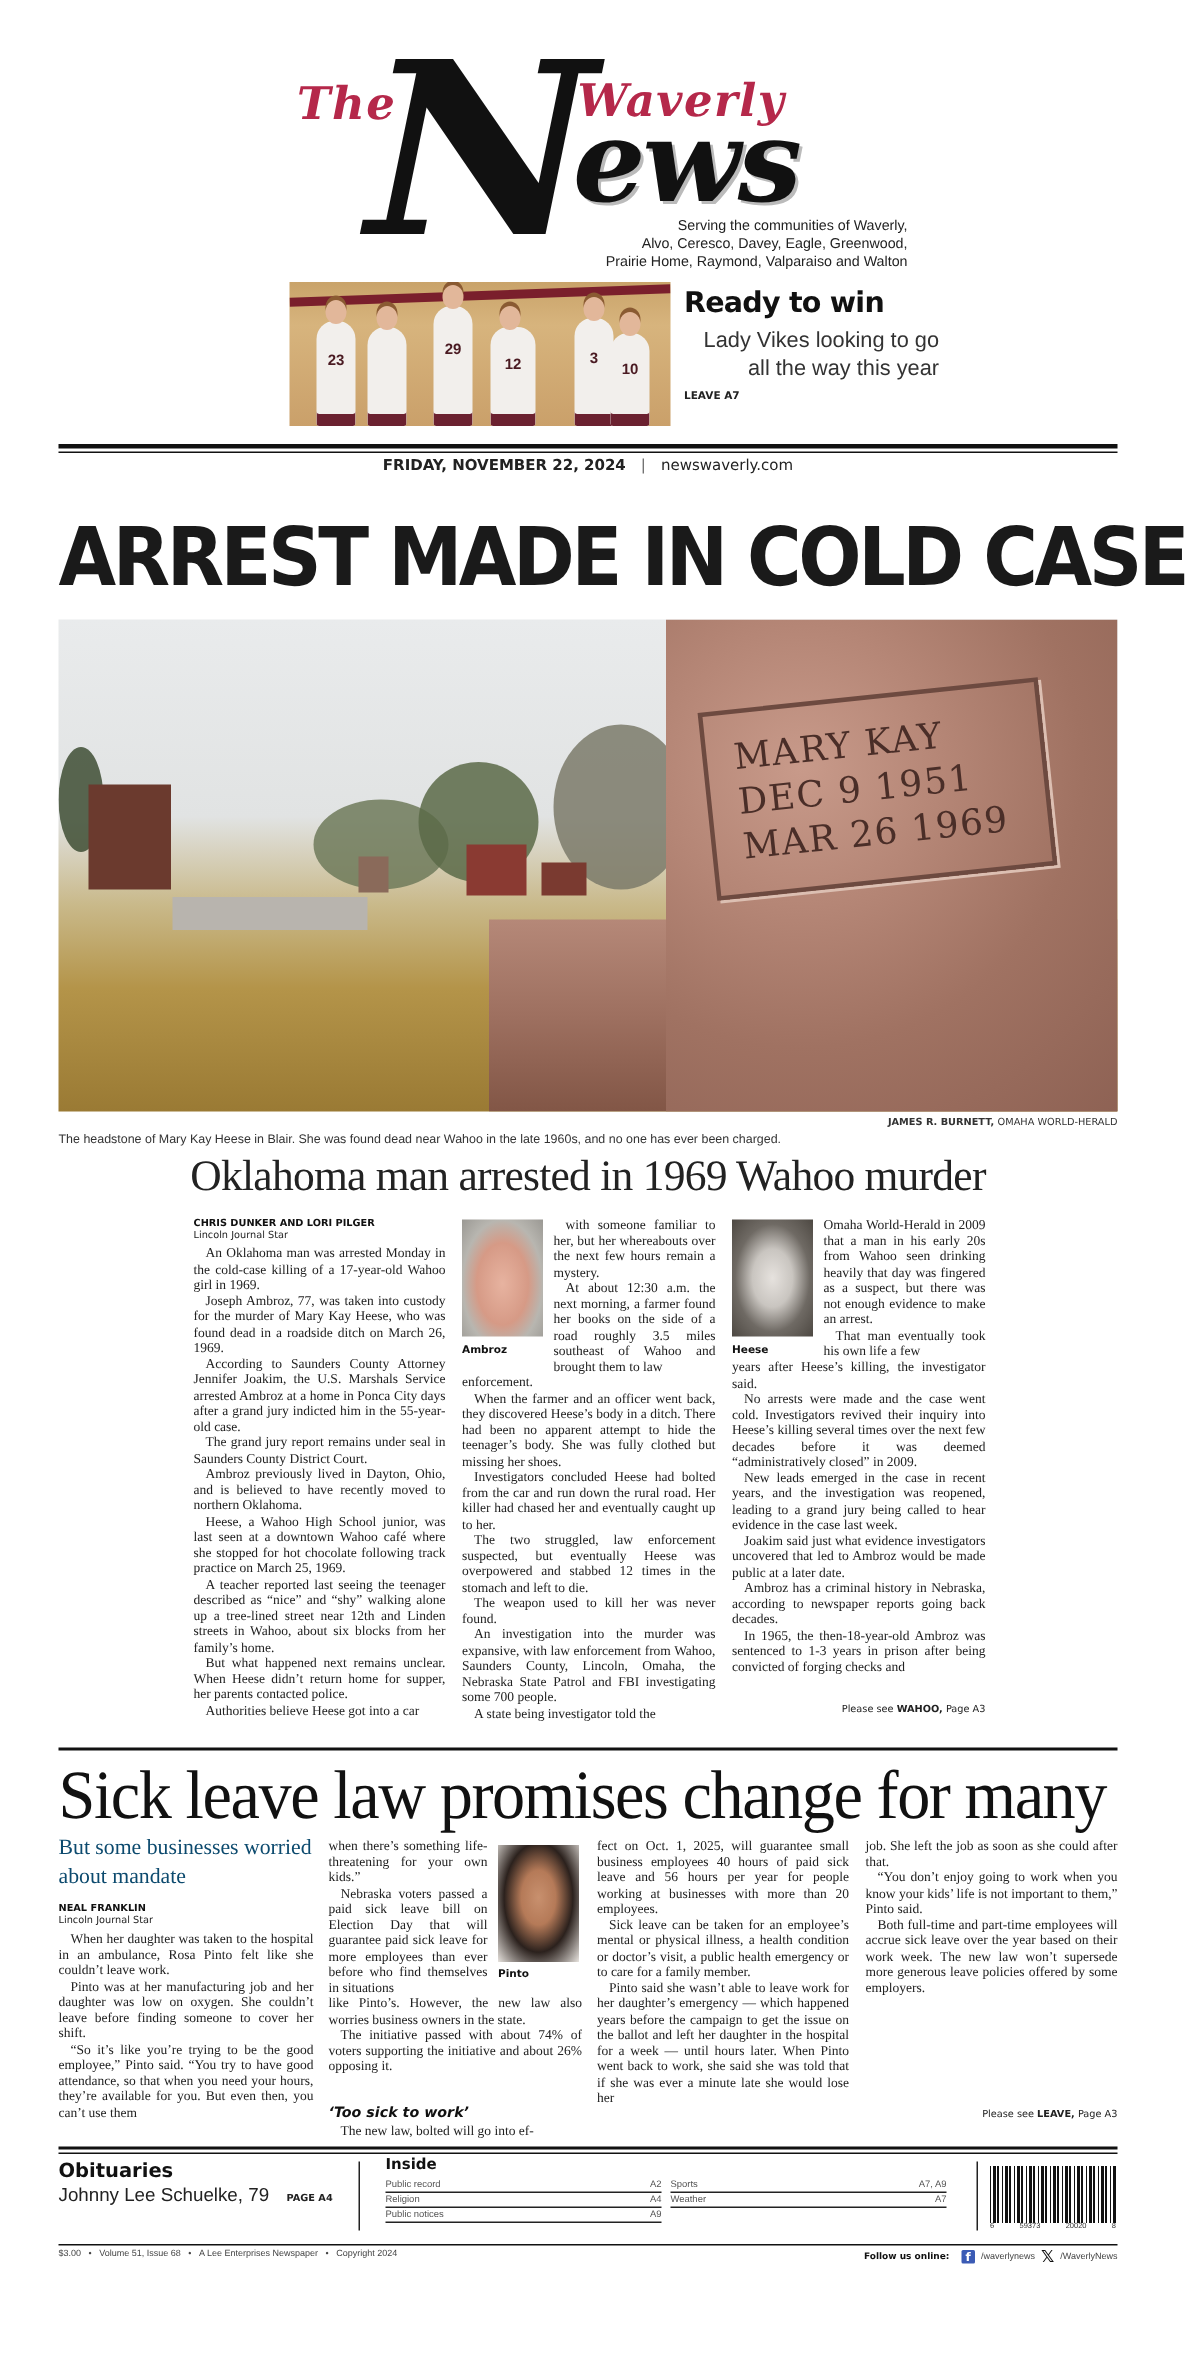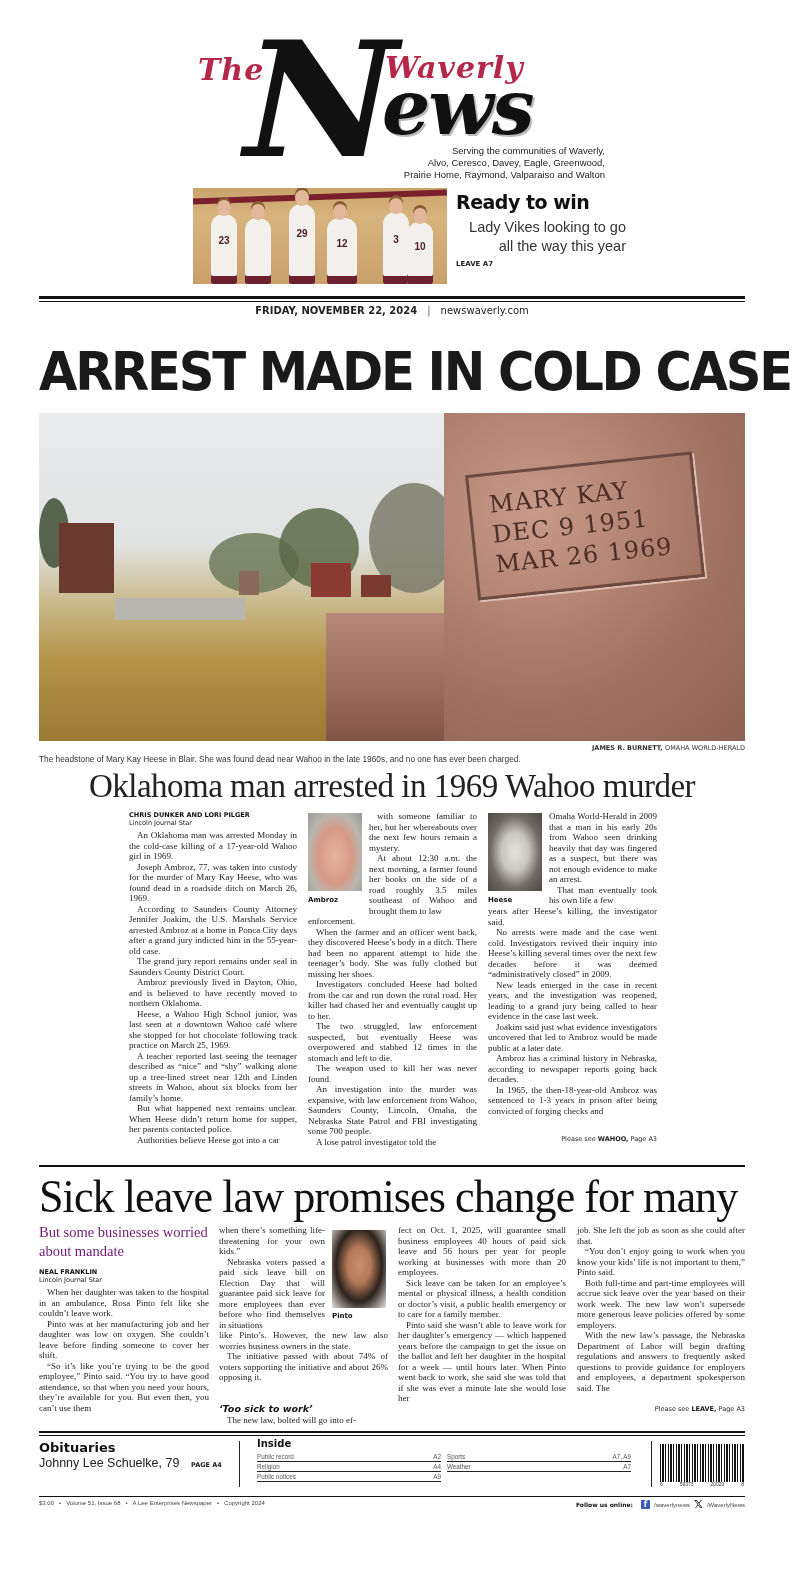--- a/index.html
+++ b/index.html
@@ -35,34 +35,34 @@
   .main-photo { left: 39px; top: 413px; width: 706px; height: 328px; overflow: hidden; background: linear-gradient(180deg, #e9ebec 0%, #e1e3e3 40%, #c9b98a 58%, #b49449 75%, #9a7a34 100%); }
   .tree { position: absolute; border-radius: 50%; background: #5b6a4a; opacity: 0.85; }
   .stone-small { position: absolute; background: #7a3a2e; }
   .headstone { position: absolute; left: 405px; top: 0; width: 301px; height: 328px; background: radial-gradient(circle at 30% 30%, #c89a8a 0%, #b58676 30%, #a07262 60%, #8e6254 100%); }
   .base { position: absolute; left: 287px; top: 200px; width: 419px; height: 128px; background: linear-gradient(180deg, #b58878 0%, #9e7060 50%, #825646 100%); }
   .inscription { position: absolute; left: 432px; top: 50px; width: 228px; height: 126px; border: 3px solid #6d4a40; box-shadow: 2px 2px 0 #dcbfb2; transform: rotate(-6deg); padding: 14px 18px; font-family: "DejaVu Serif", serif; color: #4a2e28; font-size: 24px; line-height: 30px; letter-spacing: 1px; }
   .photo-credit { left: 39px; top: 744px; width: 706px; text-align: right; font-family: "DejaVu Sans", sans-serif; font-size: 6.5px; font-weight: bold; color: #333; }
   .photo-credit span { font-weight: normal; }
   .caption { left: 39px; top: 754px; width: 706px; font-family: "Liberation Sans", sans-serif; font-size: 8.3px; color: #333; }
 
-  .subhead { left: 39px; top: 768px; width: 706px; text-align: center; font-family: "Liberation Serif", serif; font-size: 33px; color: #222; letter-spacing: -0.5px; }
+  .subhead { left: 39px; top: 768px; width: 706px; text-align: center; font-family: "Liberation Serif", serif; font-size: 29px; color: #222; letter-spacing: -0.5px; }
 
   .byline { font-family: "DejaVu Sans", sans-serif; font-weight: bold; font-size: 6.5px; color: #111; text-transform: uppercase; }
   .byline-org { font-family: "DejaVu Sans", sans-serif; font-size: 6.5px; color: #222; margin-bottom: 3px; }
   .body-col { font-family: "Liberation Serif", serif; font-size: 9px; line-height: 10.5px; color: #222; text-align: justify; }
   .body-col p { text-indent: 8px; }
   .mug { position: absolute; }
   .mug-label { position: absolute; font-family: "DejaVu Sans", sans-serif; font-weight: bold; font-size: 7px; color: #111; }
   .jump { font-family: "DejaVu Sans", sans-serif; font-size: 6.5px; color: #222; text-align: right; }
   .jump b { font-weight: bold; }
 
   .section-rule { left: 39px; top: 1165px; width: 706px; height: 2px; background: #111; }
   .headline2 { left: 39px; top: 1170px; width: 706px; font-family: "Liberation Serif", serif; font-weight: normal; font-size: 46px; line-height: 54px; color: #111; letter-spacing: -1px; white-space: nowrap; transform: scaleX(0.96); transform-origin: left; }
-  .deck { left: 39px; top: 1223px; width: 170px; font-family: "Liberation Serif", serif; font-size: 14.5px; line-height: 19px; color: #701a75; }
+  .deck { left: 39px; top: 1223px; width: 170px; font-family: "Liberation Serif", serif; font-size: 14.5px; line-height: 19px; color: #0c4a6e; }
   .subsec { font-family: "DejaVu Sans", sans-serif; font-weight: bold; font-size: 9.5px; color: #111; margin: 20px 0 1px; font-style: italic; }
 
   
   .bot-rule { left: 39px; top: 1431px; width: 706px; height: 2px; background: #111; }
   .bot-rule2 { left: 39px; top: 1435px; width: 706px; height: 1px; background: #111; }
   .obit-title { left: 39px; top: 1440px; font-family: "DejaVu Sans", sans-serif; font-weight: bold; font-size: 13px; color: #111; }
   .obit-name { left: 39px; top: 1456px; font-family: "Liberation Sans", sans-serif; font-size: 12.5px; color: #222; }
   .obit-page { left: 191px; top: 1461px; font-family: "DejaVu Sans", sans-serif; font-weight: bold; font-size: 6.5px; color: #222; }
   .vsep { width: 1px; background: #222; }
   .inside-title { left: 257px; top: 1438px; font-family: "DejaVu Sans", sans-serif; font-weight: bold; font-size: 10px; color: #111; }
@@ -175,21 +175,21 @@
   <p>with someone familiar to her, but her whereabouts over the next few hours remain a mystery.</p>
   <p>At about 12:30 a.m. the next morning, a farmer found her books on the side of a road roughly 3.5 miles southeast of Wahoo and brought them to law</p>
 </div>
 <div class="abs body-col" style="left:308px;top:916px;width:169px">
   <p style="text-indent:0">enforcement.</p>
   <p>When the farmer and an officer went back, they discovered Heese’s body in a ditch. There had been no apparent attempt to hide the teenager’s body. She was fully clothed but missing her shoes.</p>
   <p>Investigators concluded Heese had bolted from the car and run down the rural road. Her killer had chased her and eventually caught up to her.</p>
   <p>The two struggled, law enforcement suspected, but eventually Heese was overpowered and stabbed 12 times in the stomach and left to die.</p>
   <p>The weapon used to kill her was never found.</p>
   <p>An investigation into the murder was expansive, with law enforcement from Wahoo, Saunders County, Lincoln, Omaha, the Nebraska State Patrol and FBI investigating some 700 people.</p>
-  <p>A lose patrol investigator told the</p>
+  <p>A state being investigator told the</p>
 </div>
 
 <div class="mug abs" style="left:488px;top:813px;width:54px;height:78px;background:radial-gradient(ellipse at 50% 50%, #e6e2de 0%, #c9c5c0 35%, #6f6a64 65%, #4d4842 100%)"></div>
 <div class="mug-label abs" style="left:488px;top:896px">Heese</div>
 <div class="abs body-col" style="left:549px;top:811px;width:108px">
   <p style="text-indent:0">Omaha World-Herald in 2009 that a man in his early 20s from Wahoo seen drinking heavily that day was fingered as a suspect, but there was not enough evidence to make an arrest.</p>
   <p>That man eventually took his own life a few</p>
 </div>
 <div class="abs body-col" style="left:488px;top:906px;width:169px">
   <p style="text-indent:0">years after Heese’s killing, the investigator said.</p>
@@ -237,21 +237,20 @@
 <div class="abs body-col" style="left:398px;top:1225px;width:168px">
   <p style="text-indent:0">fect on Oct. 1, 2025, will guarantee small business employees 40 hours of paid sick leave and 56 hours per year for people working at businesses with more than 20 employees.</p>
   <p>Sick leave can be taken for an employee’s mental or physical illness, a health condition or doctor’s visit, a public health emergency or to care for a family member.</p>
   <p>Pinto said she wasn’t able to leave work for her daughter’s emergency — which happened years before the campaign to get the issue on the ballot and left her daughter in the hospital for a week — until hours later. When Pinto went back to work, she said she was told that if she was ever a minute late she would lose her</p>
 </div>
 
 <div class="abs body-col" style="left:577px;top:1225px;width:168px">
   <p style="text-indent:0">job. She left the job as soon as she could after that.</p>
   <p>“You don’t enjoy going to work when you know your kids’ life is not important to them,” Pinto said.</p>
   <p>Both full-time and part-time employees will accrue sick leave over the year based on their work week. The new law won’t supersede more generous leave policies offered by some employers.</p>
-  <p>With the new law’s passage, the Nebraska Department of Labor will begin drafting regulations and answers to frequently asked questions to provide guidance for employers and employees, a department spokesperson said. The</p>
 </div>
 <div class="abs jump" style="left:577px;top:1405px;width:168px">
   <span>Please see</span> <b>LEAVE,</b> <span>Page A3</span>
 </div>
 
 <div class="abs bot-rule"></div>
 <div class="abs bot-rule2"></div>
 <div class="abs obit-title">Obituaries</div>
 <div class="abs obit-name">Johnny Lee Schuelke, 79</div>
 <div class="abs obit-page">PAGE A4</div>

